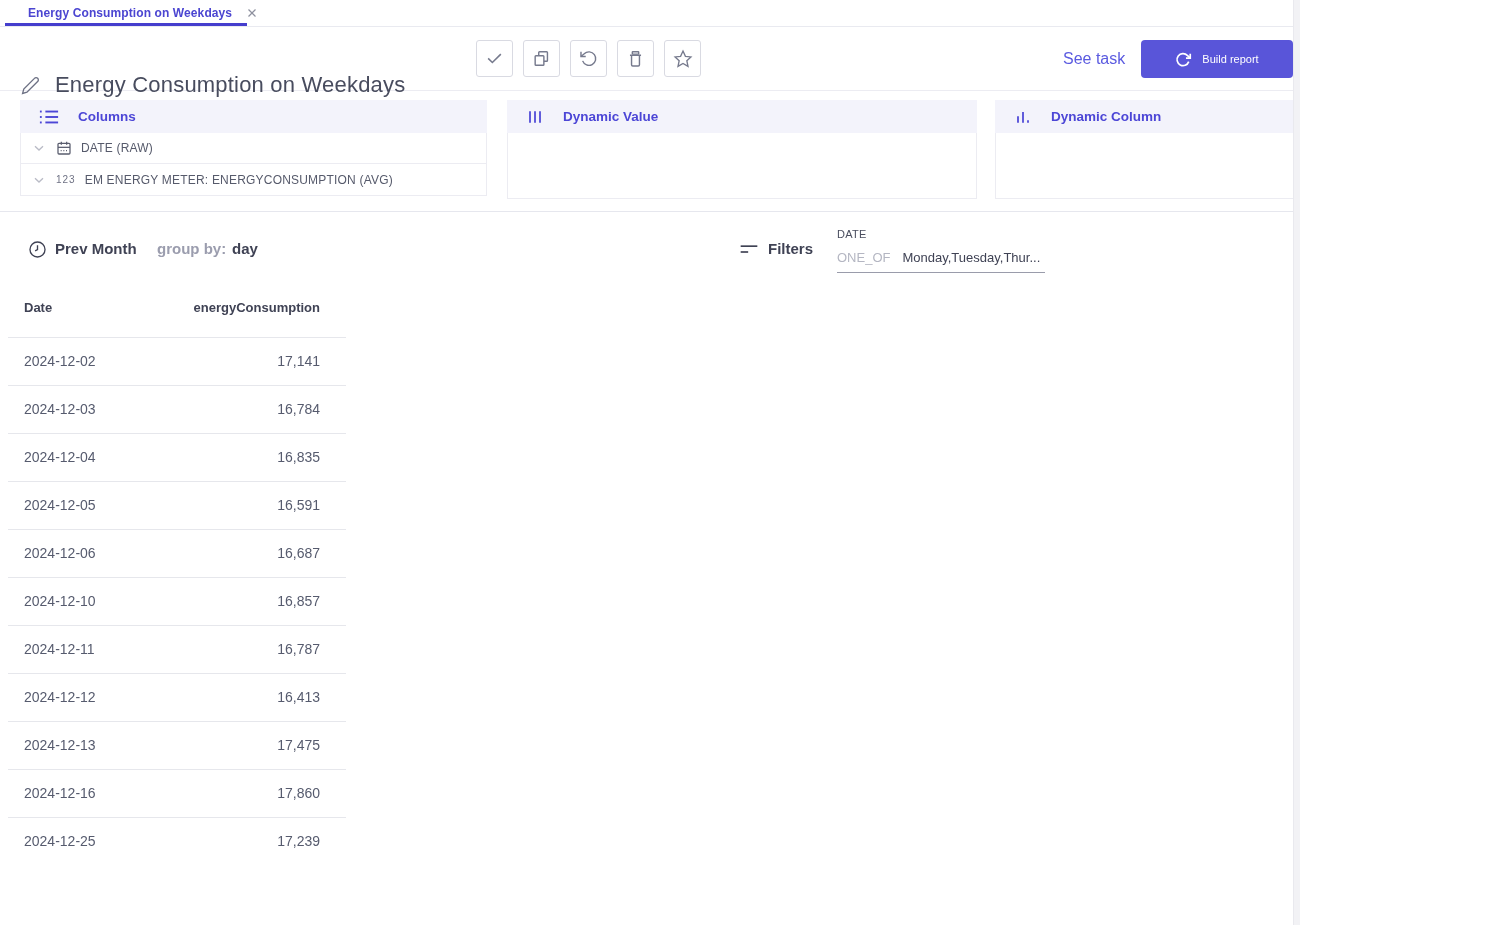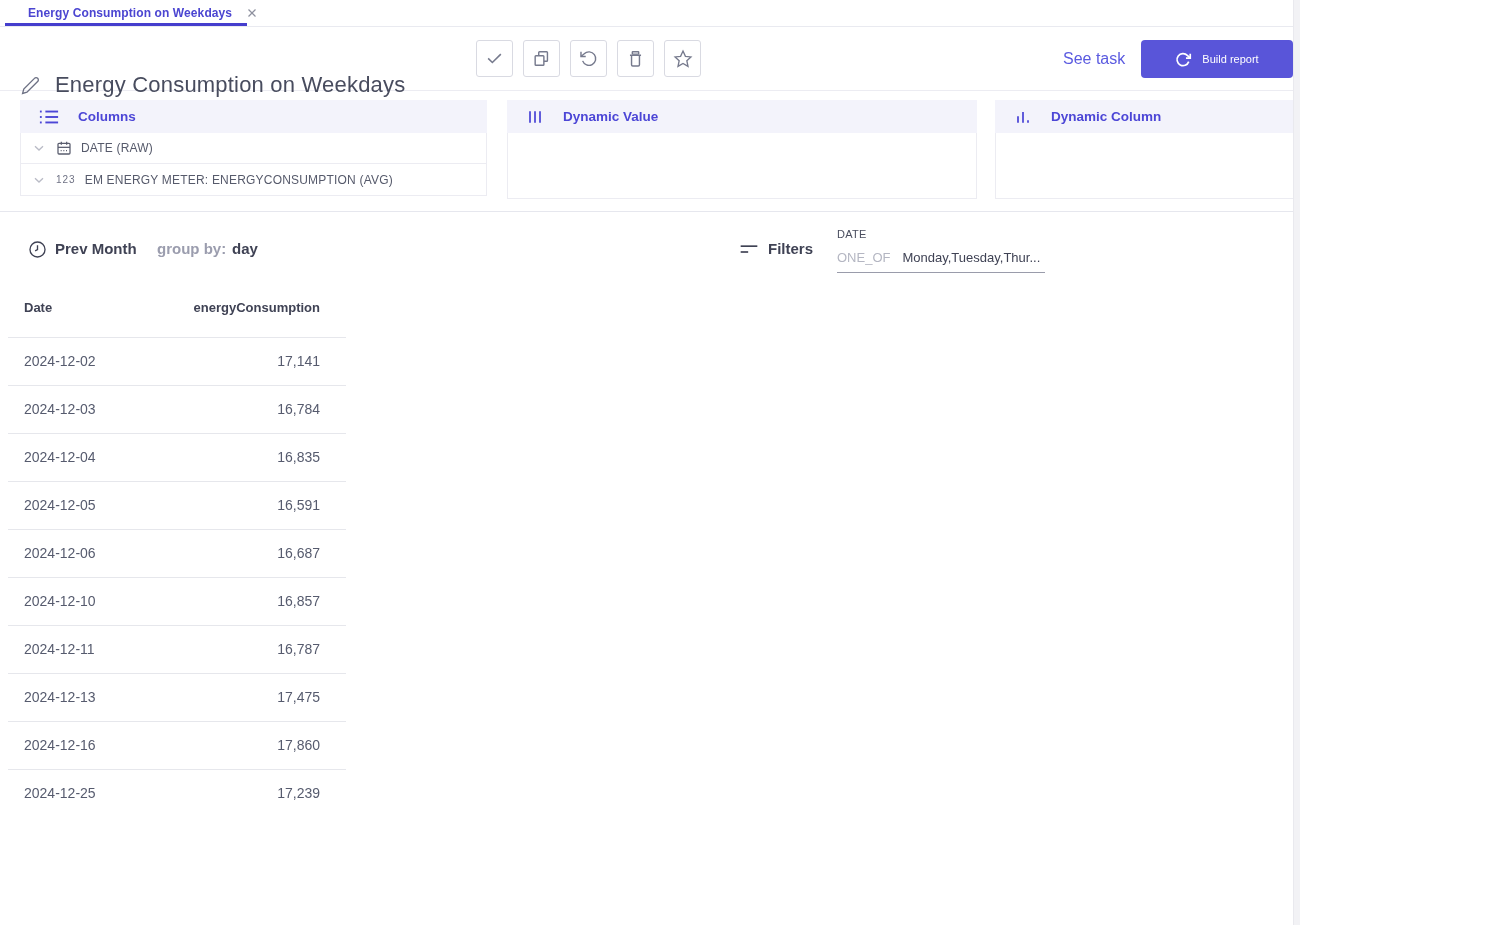--- a/index.html
+++ b/index.html
@@ -328,20 +328,24 @@
     <div class="t-row">
       <span class="c-date">2024-12-10</span>
       <span class="c-value">16,857</span>
     </div>
 
     <div class="t-row">
       <span class="c-date">2024-12-11</span>
       <span class="c-value">16,787</span>
     </div>
 
+    <div class="t-row">
+      <span class="c-date">2024-12-12</span>
+      <span class="c-value">16,413</span>
+    </div>
 
     <div class="t-row">
       <span class="c-date">2024-12-13</span>
       <span class="c-value">17,475</span>
     </div>
 
     <div class="t-row">
       <span class="c-date">2024-12-16</span>
       <span class="c-value">17,860</span>
     </div>

